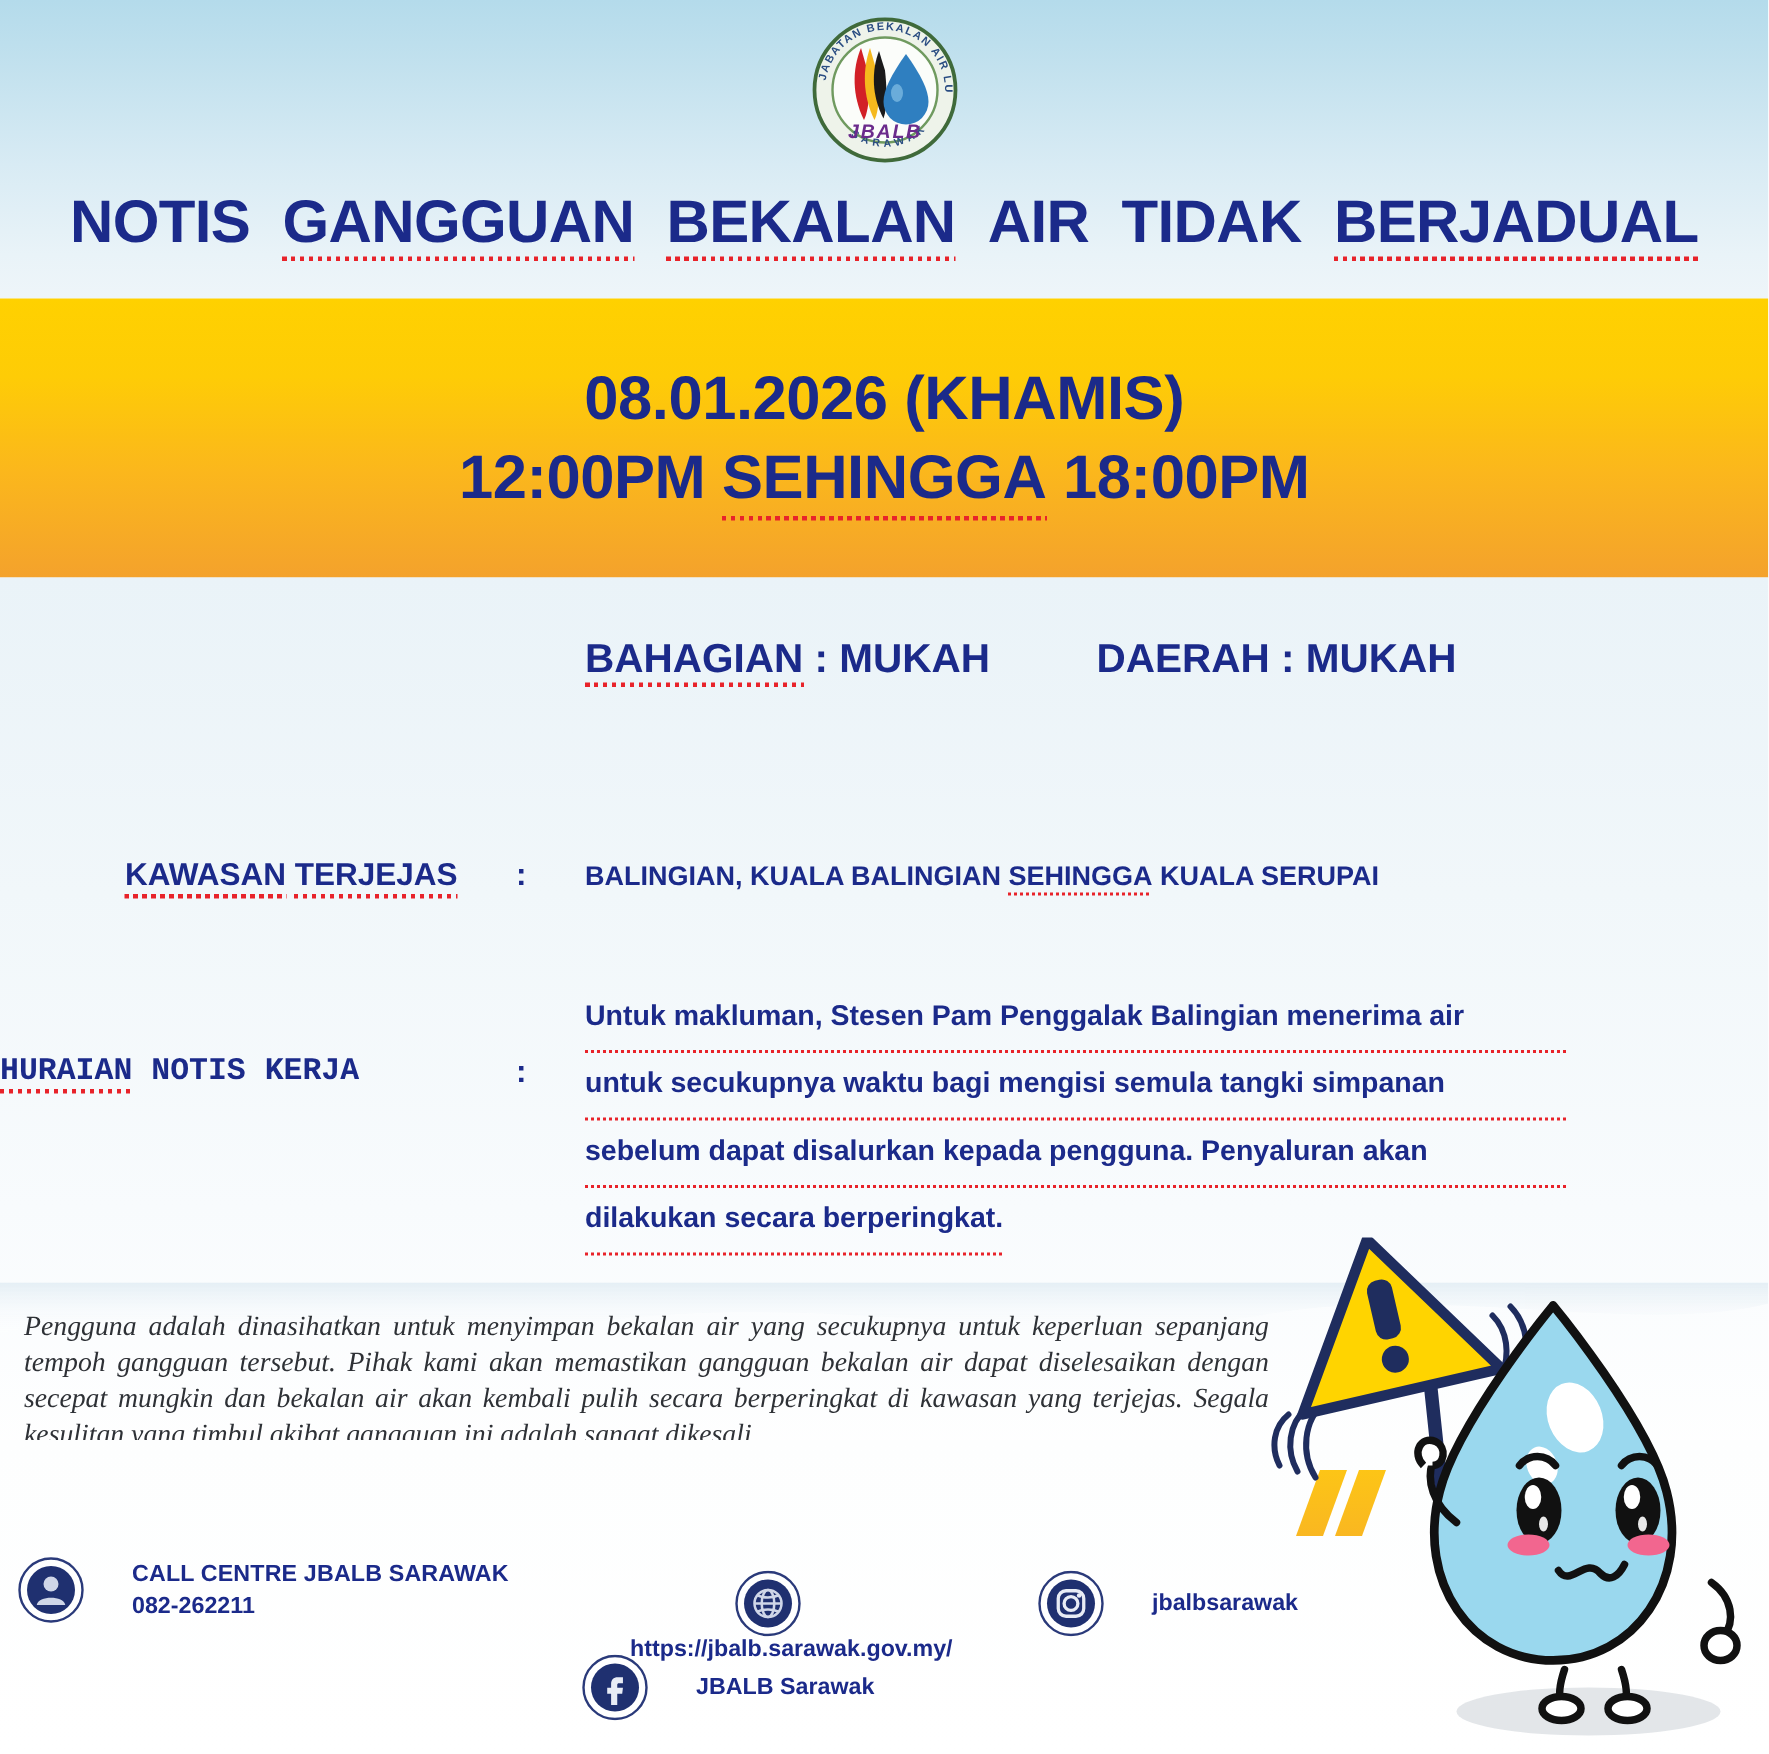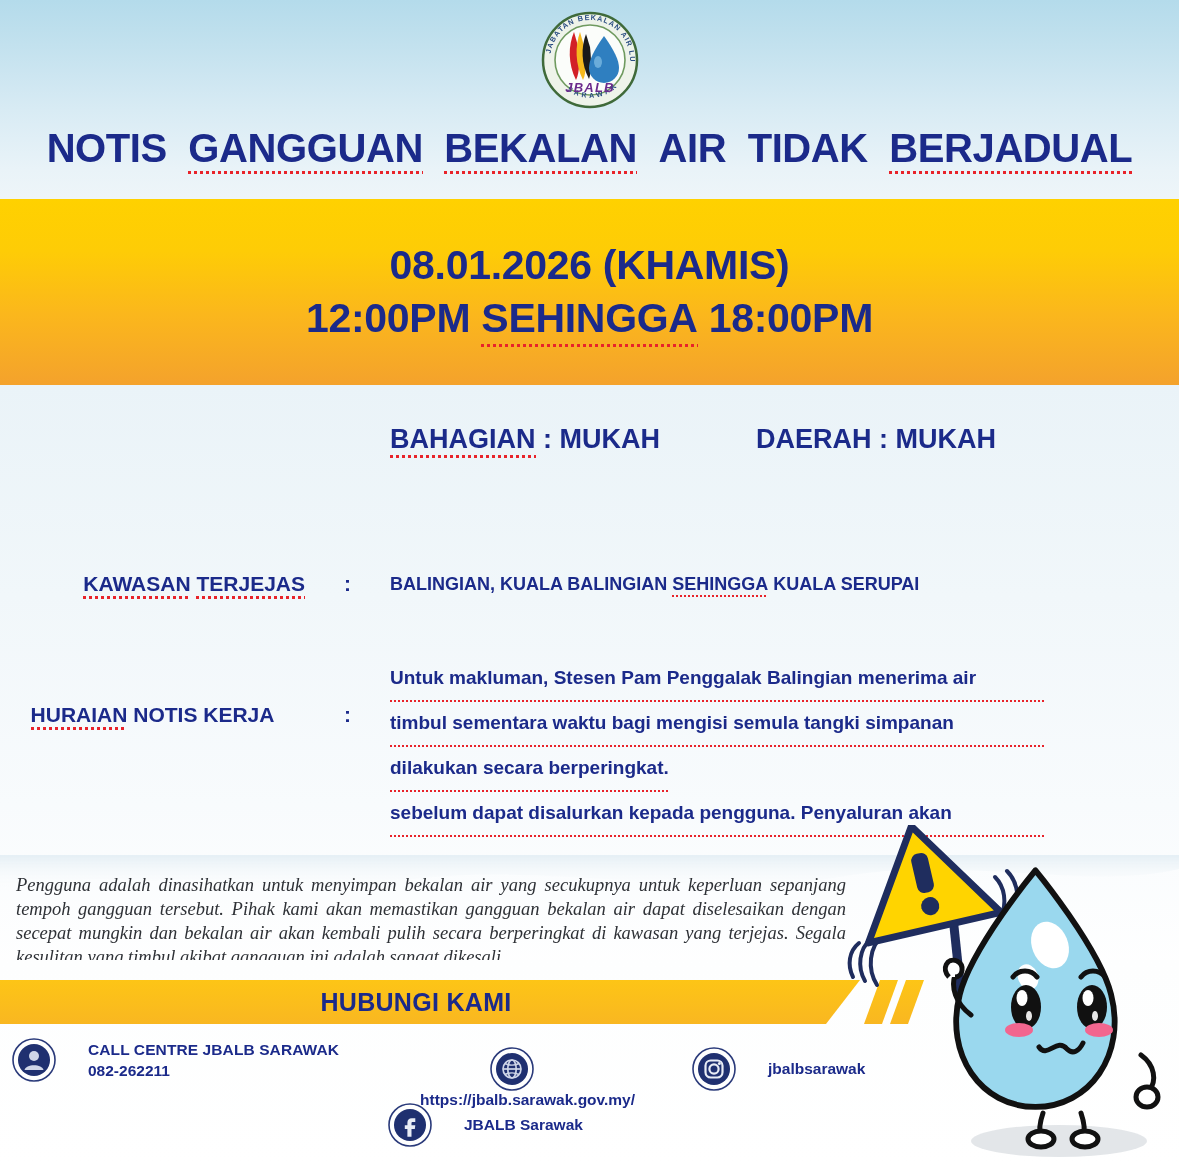--- a/index.html
+++ b/index.html
@@ -68,38 +68,39 @@
   .body-area {
     position: absolute; left: 0; top: 385px; width: 1179px; height: 600px;
     background: linear-gradient(180deg, #eaf3f8 0%, #f1f7fa 35%, #f8fbfd 70%, #ffffff 100%);
   }
 
   .row-division {
     position: absolute; left: 0; top: 424px; width: 1179px;
     display: flex; font-weight: bold; font-size: 27px; color: #1b2a8a;
   }
   .div-left  { width: 660px; text-align: right; padding-right: 0; }
-  .div-right { flex: 1; text-align: left; padding-left: 96px; }
+  .div-right { flex: 1; text-align: left; padding-left: 71px; }
 
   .row-kawasan {
     position: absolute; left: 0; top: 528px; width: 1179px;
     display: flex; align-items: flex-start;
     font-weight: bold; color: #1b2a8a; margin-top: 44px;
   }
   .lbl-kawasan { width: 305px; text-align: right; font-size: 21px; }
   .colon-kawasan { width: 85px; text-align: center; font-size: 21px; }
   .val-kawasan { flex: 1; font-size: 18px; padding-top: 2px; }
 
   .row-huraian {
     position: absolute; left: 0; top: 655px; width: 1179px;
     display: flex; align-items: flex-start; color: #1b2a8a;
   }
   .lbl-huraian {
-    width: 305px; text-align: center; font-size: 21px; font-weight: bold;
+    width: 305px; text-align: left; font-size: 21px; font-weight: bold;
     padding-top: 48px;
+    font-family: Liberation Mono, monospace;
   }
   .colon-huraian {
     width: 85px; text-align: center; font-size: 21px; font-weight: bold;
     padding-top: 48px;
   }
   .val-huraian {
     width: 655px; font-size: 19px; font-weight: bold;
     line-height: 45px; text-align: justify; text-align-last: left;
   }
   .val-huraian .ln { display: block; }
@@ -214,23 +215,23 @@
       <span class="sq">TERJEJAS</span></div>
     <div class="colon-kawasan">:</div>
     <div class="val-kawasan"><span>BALINGIAN, KUALA BALINGIAN </span><span class="sq sq-sm">SEHINGGA</span><span> KUALA SERUPAI</span></div>
   </div>
 
   <div class="row-huraian">
     <div class="lbl-huraian"><span class="sq">HURAIAN</span><span> NOTIS KERJA</span></div>
     <div class="colon-huraian">:</div>
     <div class="val-huraian">
       <span class="ln sq sq-sm">Untuk makluman, Stesen Pam Penggalak Balingian menerima air</span>
-      <span class="ln sq sq-sm">timbul sementara waktu bagi mengisi semula tangki simpanan</span>
+      <span class="ln sq sq-sm">untuk secukupnya waktu bagi mengisi semula tangki simpanan</span>
+      <span class="ln sq sq-sm">sebelum dapat disalurkan kepada pengguna. Penyaluran akan</span>
       <span class="ln sq sq-sm" style="display:inline-block">dilakukan secara berperingkat.</span>
-      <span class="ln sq sq-sm">sebelum dapat disalurkan kepada pengguna. Penyaluran akan</span>
     </div>
   </div>
 
   <svg class="splash" viewBox="0 0 1179 170" preserveAspectRatio="none">
     <defs>
       <linearGradient id="spg" x1="0" y1="0" x2="0" y2="1">
         <stop offset="0%" stop-color="#cfe1ec" stop-opacity=".9"></stop>
         <stop offset="100%" stop-color="#ffffff" stop-opacity="0"></stop>
       </linearGradient>
     </defs>
@@ -246,23 +247,20 @@
       <circle cx="930" cy="118" r="6"></circle>
         <circle cx="1004" cy="144" r="4"></circle>
       <circle cx="1090" cy="122" r="5"></circle>
     </g>
   </svg>
 
   <div class="disclaimer">Pengguna adalah dinasihatkan untuk menyimpan bekalan air yang secukupnya untuk keperluan sepanjang tempoh gangguan tersebut. Pihak kami akan memastikan gangguan bekalan air dapat diselesaikan dengan secepat mungkin dan bekalan air akan kembali pulih secara berperingkat di kawasan yang terjejas. Segala kesulitan yang timbul akibat gangguan ini adalah sangat dikesali.</div>
 
   <div class="footer-area"></div>
 
-  <div class="contact-banner">
-    <span class="contact-banner-label">HUBUNGI KAMI</span>
-  </div>
   <div class="slash slash-a"></div>
   <div class="slash slash-b"></div>
 
   <div class="contacts">
 
     <div class="c-item c-one">
       <svg class="c-ico" viewBox="0 0 44 44">
         <circle cx="22" cy="22" r="21" fill="none" stroke="#2a3a7a" stroke-width="1.6"></circle>
         <circle cx="22" cy="22" r="16" fill="#1f3070"></circle>
         <circle cx="22" cy="18" r="5" fill="#cfd6e8"></circle>

